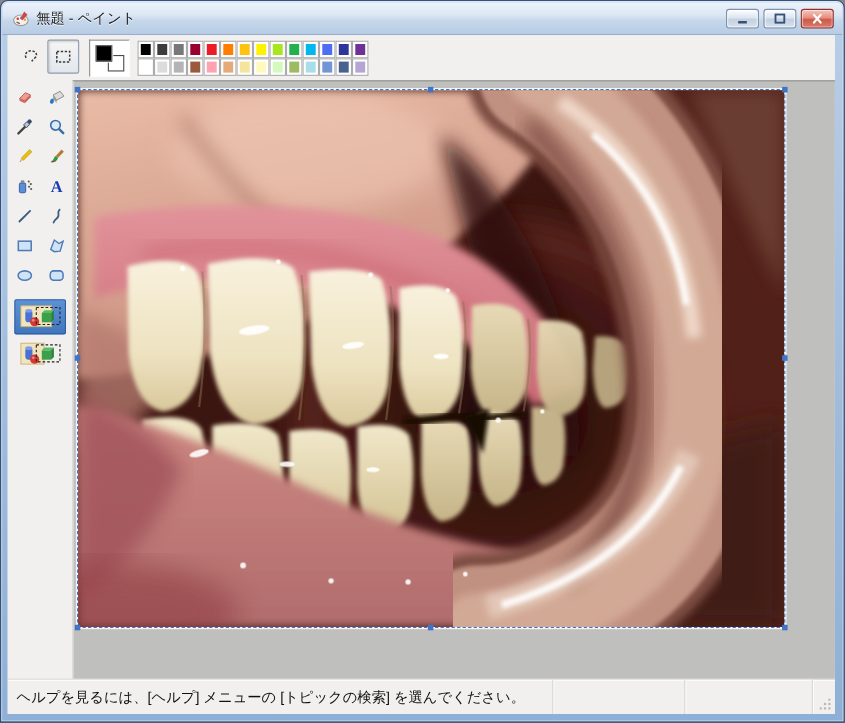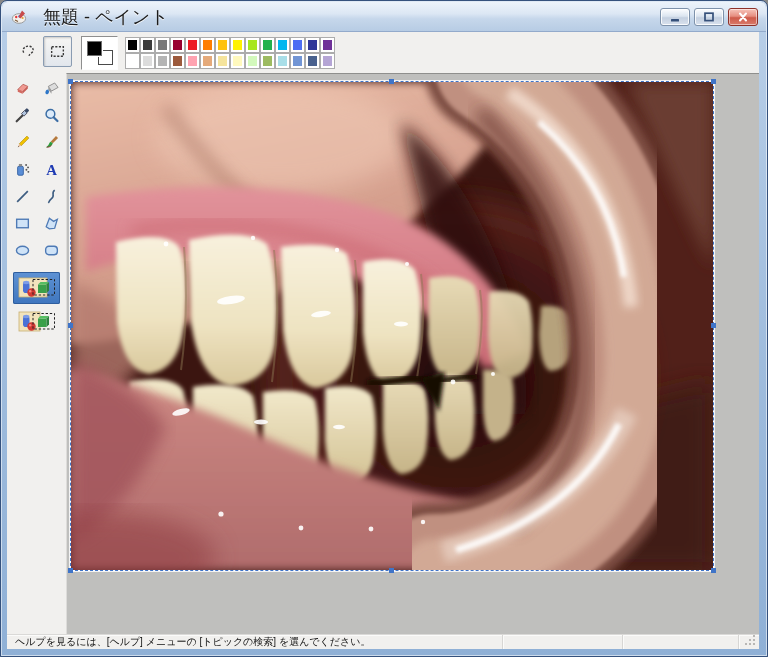--- a/index.html
+++ b/index.html
@@ -9,21 +9,21 @@
   
   .window { position:absolute; inset:0;
     background:linear-gradient(#B9CFE8,#9FBCDD 55%,#8FB0D6);
     border:1px solid #34517D; border-radius:7px 7px 0 0;
     box-shadow:inset 0 0 0 1px rgba(255,255,255,.55); }
 
   .titlebar { position:absolute; top:1px; left:1px; right:1px; height:30px;
     border-radius:6px 6px 0 0; display:flex; align-items:center; padding-left:9px;
     background:linear-gradient(#ECF3FB 0%,#DCE7F4 40%,#C6D7EB 58%,#B7CCE4 100%);
     border-bottom:1px solid #93AACB; }
-  .title-text { font-size:18px; color:#1B1B1B; margin-left:16px;
+  .title-text { font-size:13px; color:#1B1B1B; margin-left:6px;
     text-shadow:0 1px 0 rgba(255,255,255,.8); }
 
   .win-controls { position:absolute; top:7px; right:9px; display:flex; gap:4px; }
   .win-btn { width:30px; height:18px; border-radius:3px; border:1px solid #7E92AB;
     background:linear-gradient(#FDFEFF,#DCE5F0 45%,#C4D0E0 55%,#D9E2EE);
     display:flex; align-items:center; justify-content:center;
     box-shadow:inset 0 0 0 1px rgba(255,255,255,.85); }
   .win-btn.close { border-color:#8E3129;
     background:linear-gradient(#F7C5BB,#E68E80 45%,#CE5A4A 55%,#D97B6B);
     box-shadow:inset 0 0 0 1px rgba(255,255,255,.5); }
@@ -68,23 +68,23 @@
   .opt-btn.selected { background:linear-gradient(#5E92D4,#3F76BE);
     box-shadow:inset 0 0 0 1px #2F5E9E; }
 
   .workspace { flex:1; background:#BFBFBD; border-top:1px solid #8F8F8D;
     border-left:1px solid #DDDCDA; position:relative; }
   .selection-wrap { position:absolute; left:3px; top:7px; width:644px; height:490px;
     border:1px dashed #3F74C8; background:#FFF;
     box-shadow:0 0 0 1px rgba(245,245,245,.95); }
   .handle { position:absolute; width:5px; height:5px; background:#3F74C8; }
 
-  .statusbar { height:15px; background:#F1F0EE; border-top:1px solid #DAD9D7;
+  .statusbar { height:32px; background:#F1F0EE; border-top:1px solid #DAD9D7;
     box-shadow:inset 0 1px 0 #FBFBFA; display:flex; align-items:stretch;
-    font-size:10px; color:#101010; }
+    font-size:13px; color:#101010; }
   .sb-text { flex:1; display:flex; align-items:center; padding-left:8px;
     border-right:1px solid #D7D6D4; box-shadow:1px 0 0 #FBFBFA; }
   .sb-panel { border-right:1px solid #D7D6D4; box-shadow:1px 0 0 #FBFBFA; }
   .sb-p2 { width:120px; } .sb-p3 { width:116px; }
   .sb-grip { width:20px; display:flex; align-items:flex-end; justify-content:flex-end;
     padding:0 3px 3px 0; }
 </style>
 </head>
 <body>
 

